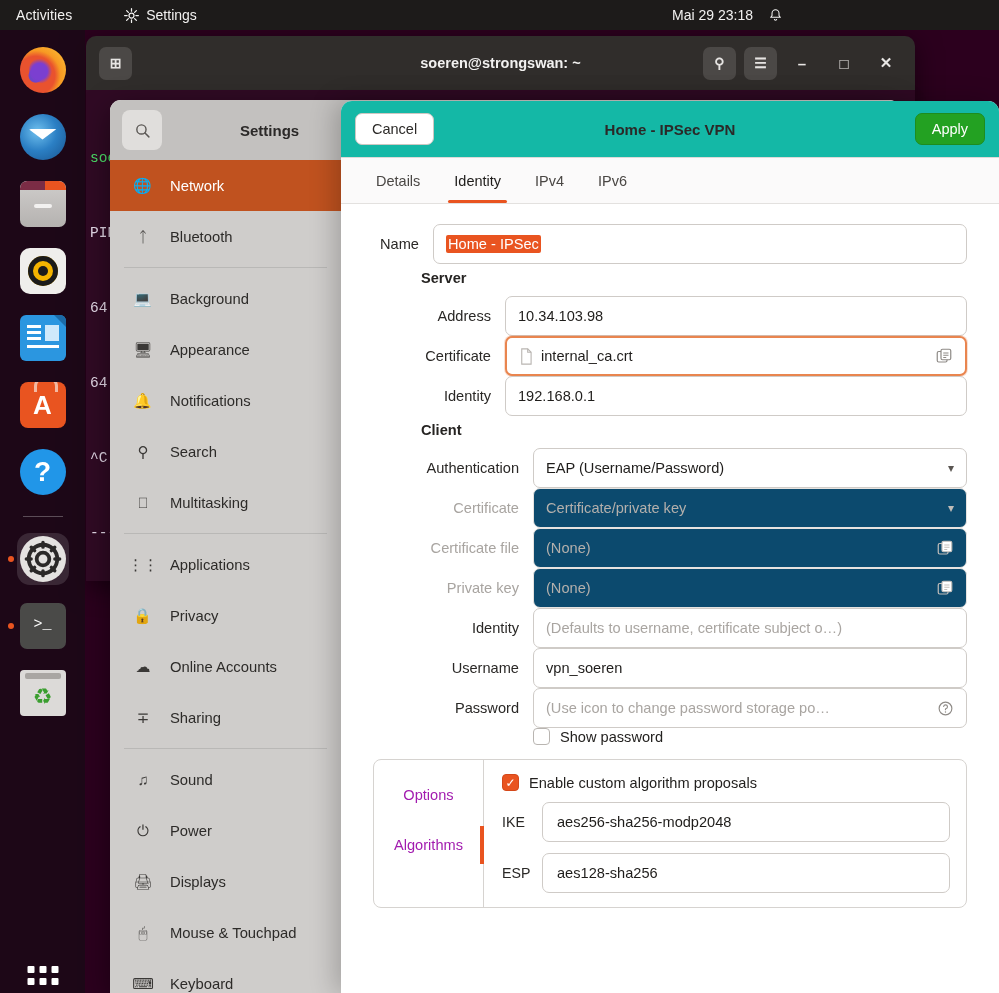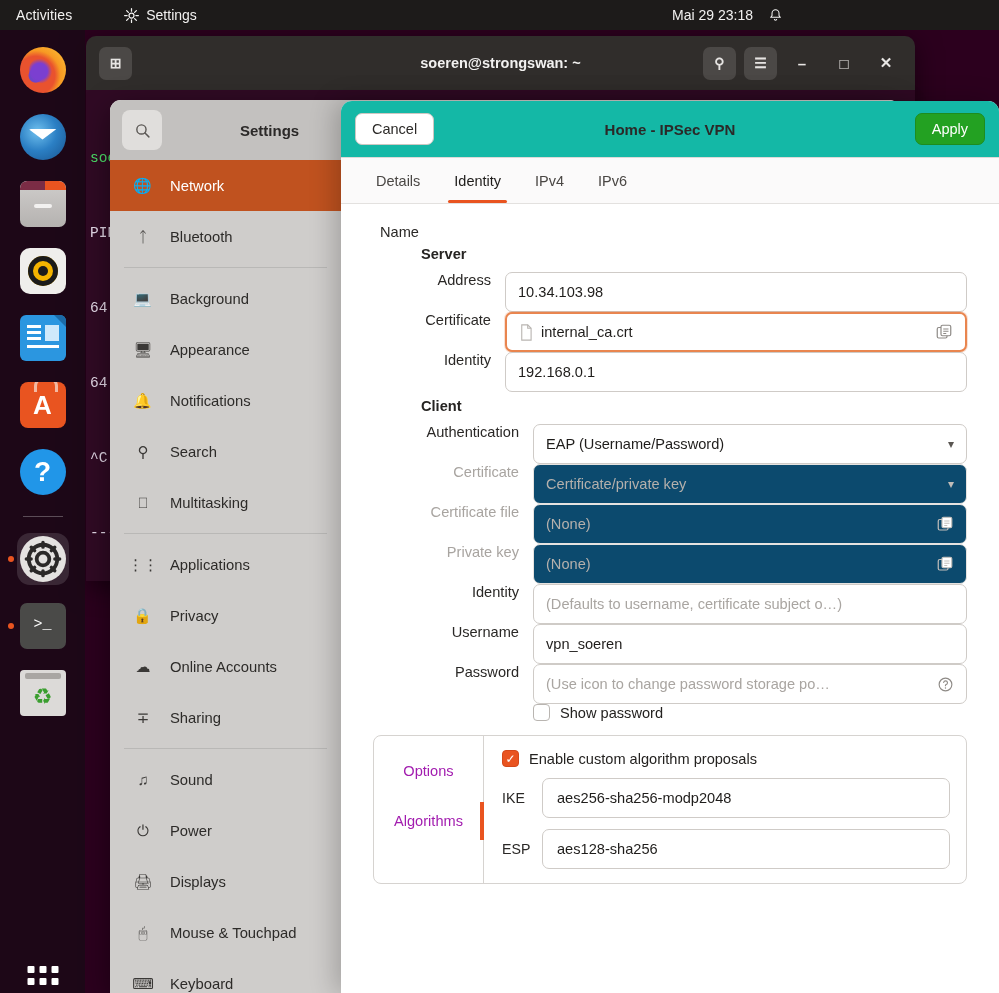--- a/index.html
+++ b/index.html
@@ -183,21 +183,21 @@
   .tab {
     display: flex; align-items: center; padding: 0 15px; font-size: 14.5px; color: #4a4744;
     position: relative; cursor: pointer;
   }
   .tab.active { color: #1d1b19; }
   .tab.active::after {
     content:""; position: absolute; left: 9px; right: 9px; bottom: 0; height: 3px; background: #e95420; border-radius: 2px;
   }
   .vpn-body { flex: 1; padding: 20px 32px 0 32px; overflow: hidden; }
 
-  .row { display: flex; }
+  .row { display: flex; align-items: center; }
   .row .lbl { font-size: 14.6px; color: #2a2826; text-align: right; padding-right: 14px; white-space: nowrap; }
   .row .lbl.dim { color: #a8a4a0; }
   .field {
     flex: 1; height: 40px; border: 1px solid #cfcbc7; border-radius: 7px; background: #fff;
     display: flex; align-items: center; padding: 0 12px; font-size: 14.6px; color: #1f1d1b; gap: 8px;
   }
   .field.focus { border: 2px solid #e9854f; box-shadow: 0 0 0 1px rgba(233,133,79,.25); }
   .field.disabled { background: #0c4a6e; border-color: #e6e3e0; color: #b4b0ac; }
   .field .ph { color: #a9a5a1; }
   .field .trail { margin-left: auto; color: #8e8a86; font-size: 15px; display:flex; align-items:center; }
@@ -428,20 +428,23 @@
       <div class="tab">Details</div>
       <div class="tab active">Identity</div>
       <div class="tab">IPv4</div>
       <div class="tab">IPv6</div>
     </div>
 
     <div class="vpn-body">
 
       <div class="row">
         <div class="lbl" style="width:60px">Name</div>
+        <div class="field">
+          <span class="sel-text">Home - IPSec</span>
+        </div>
       </div>
 
       <div class="sec-title">Server</div>
 
       <div class="row">
         <div class="lbl" style="width:132px">Address</div>
         <div class="field">
           <span>10.34.103.98</span>
         </div>
       </div>

